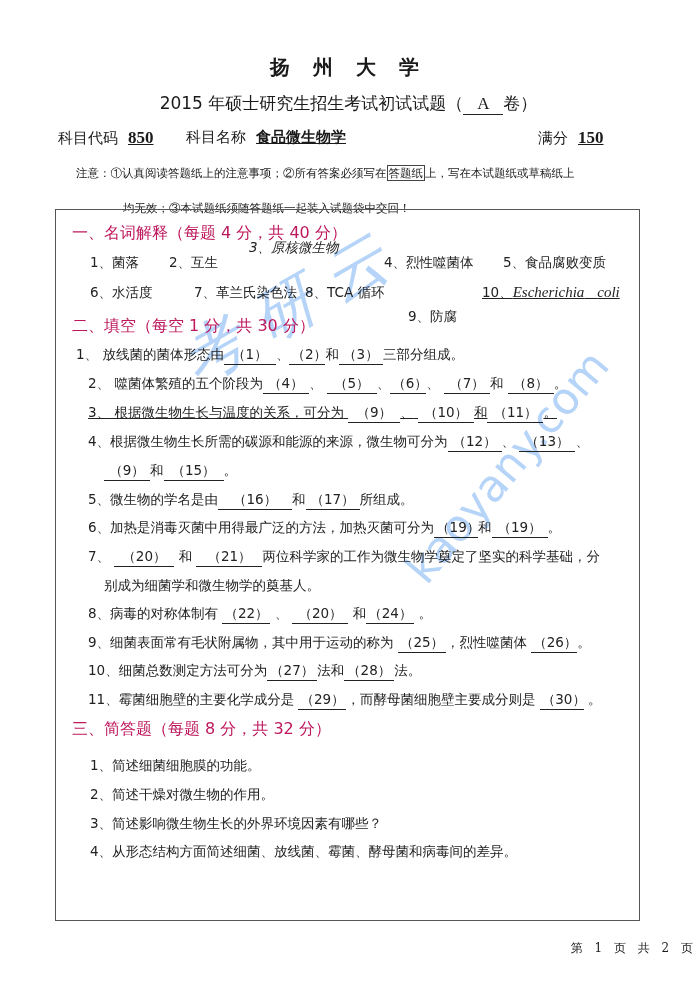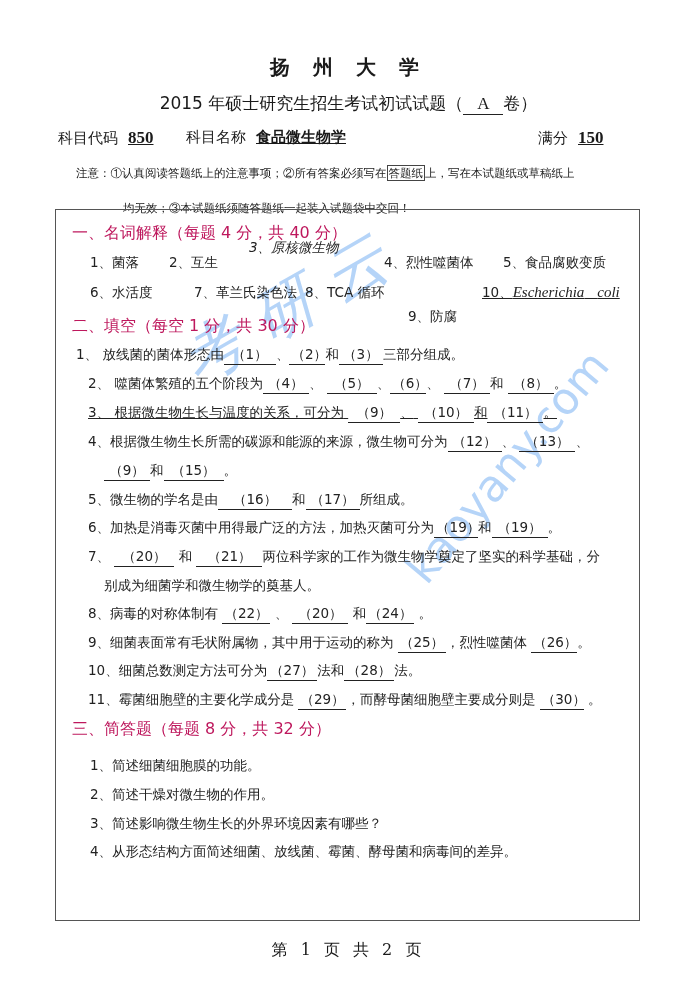--- a/index.html
+++ b/index.html
@@ -26,21 +26,21 @@
   .notice { font-size: 11.5px; font-family: "DejaVu Serif", serif; color: #222; }
   .notice .boxed { border: 1px solid #444; padding: 0 1px; }
   .qbox {
     position: absolute; left: 55px; top: 209px; width: 585px; height: 712px;
     border: 1.5px solid #555; box-sizing: border-box;
   }
   .sec { font-size: 16px; font-family: "DejaVu Sans", "Liberation Sans", sans-serif; color: #be185d; margin-left: 10px; }
   .line { font-size: 13.5px; font-family: "DejaVu Sans", "Liberation Sans", sans-serif; color: #222; }
   .blank { display: inline-block; border-bottom: 1px solid #222; text-align: center; padding: 0 2px; }
   .it { font-style: italic; font-family: "Liberation Serif", serif; font-size: 15px; }
-  .footer { left: 0; width: 697px; top: 940px; text-align: center; font-size: 16px; letter-spacing: 4px; font-family: "DejaVu Serif", serif;}
+  .footer { left: 0; width: 697px; top: 940px; text-align: right; font-size: 12px; letter-spacing: 4px; font-family: "DejaVu Serif", serif;}
   .wm { position: absolute; color: rgba(90,160,240,0.45); pointer-events: none; }
   .wm-url { left: 395px; top: 560px; font-size: 44px; font-family: "DejaVu Sans", sans-serif; transform: rotate(-50deg); transform-origin: left top; }
   .wm-cn { left: 165px; top: 330px; font-size: 62px; font-family: "DejaVu Serif", serif; transform: rotate(-30deg); transform-origin: left top; letter-spacing: 20px; font-style: italic; }
 </style>
 </head>
 <body>
 
 <div class="wm wm-cn">考研云</div>
 <div class="wm wm-url">kaoyany.com</div>
 

